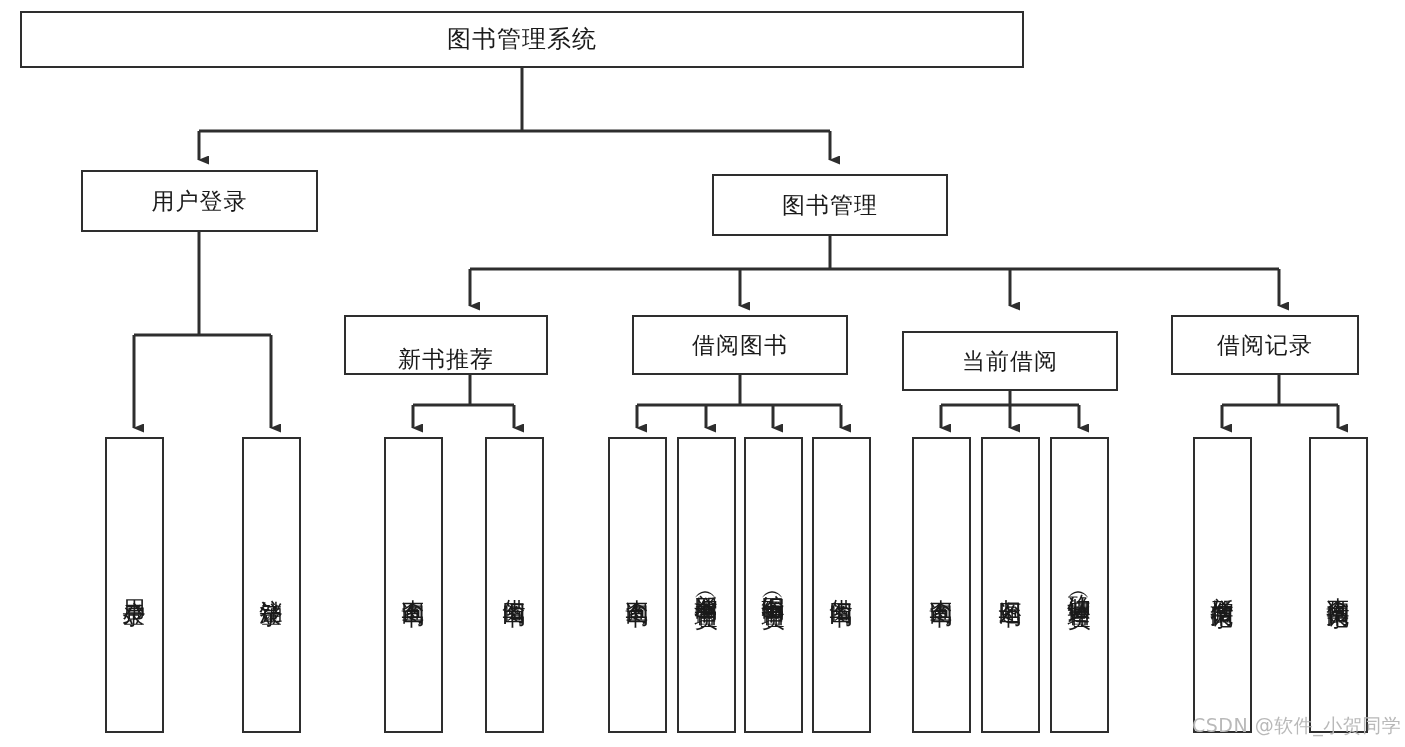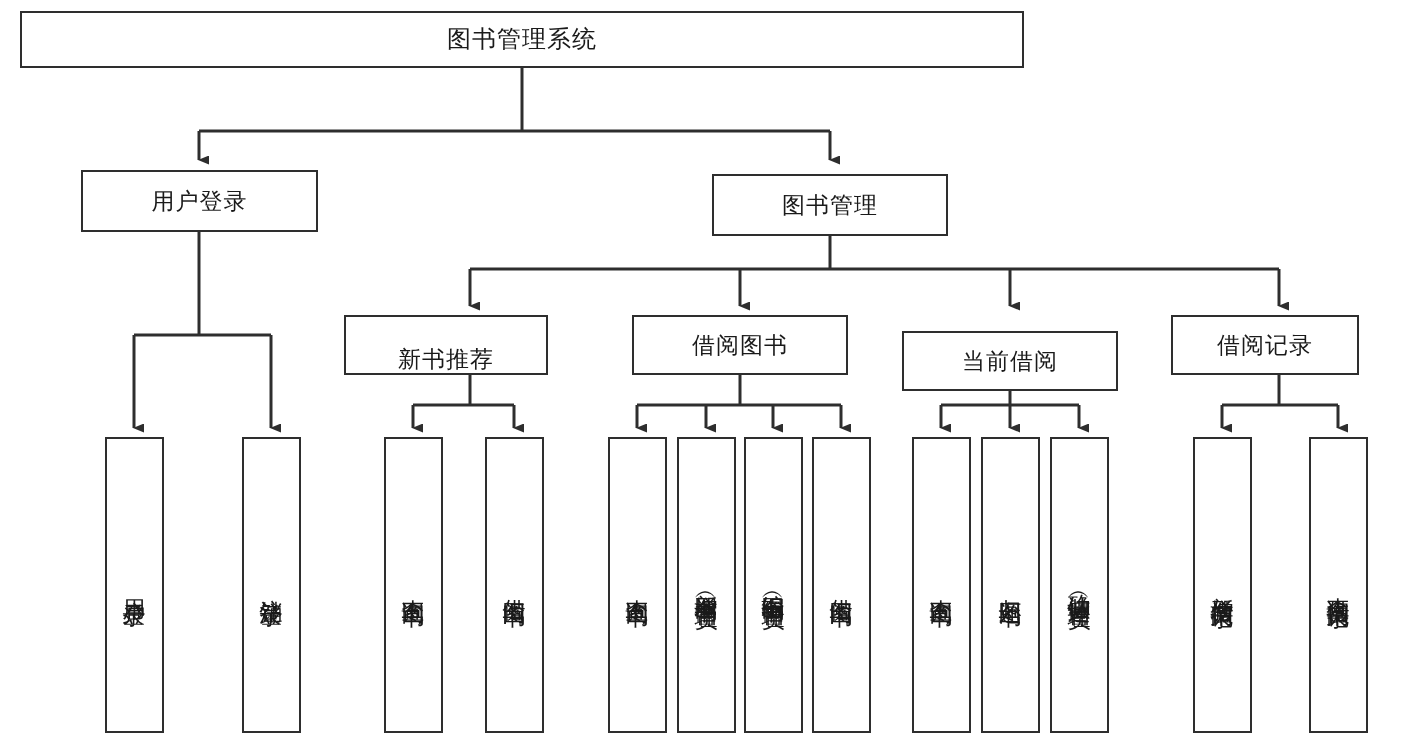--- a/index.html
+++ b/index.html
@@ -202,14 +202,17 @@
   </div>
 
   <div class="node vert" style="left:1193px; top:437px; width:59px; height:296px;">
     <span class="node-label">新增借阅记录</span>
   </div>
 
   <div class="node vert" style="left:1309px; top:437px; width:59px; height:296px;">
     <span class="node-label">查询借阅记录</span>
   </div>
 
+  <div class="watermark" style="left:1192px; top:713px;">
+    <span>CSDN @软件_小贺同学</span>
+  </div>
 
 </div>
 
 </body></html>

